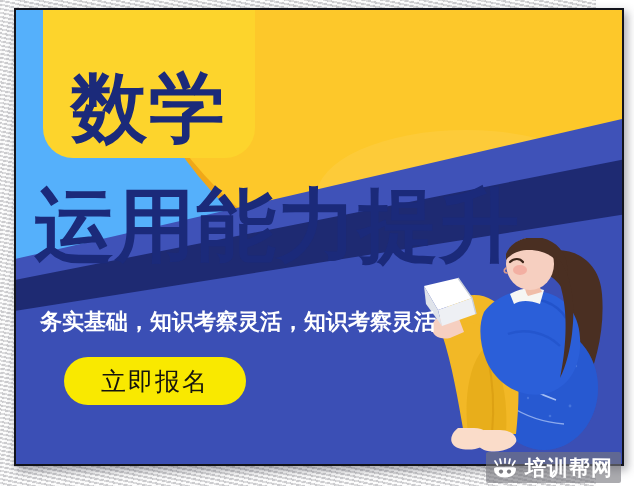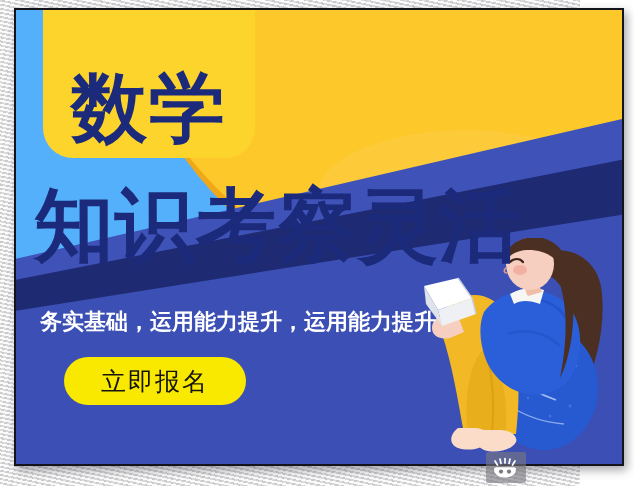--- a/index.html
+++ b/index.html
@@ -13,20 +13,21 @@
 
   
   #page {
     position: relative;
     width: 580px;
     height: 486px;
     background-color: #e9e9ea;
     background-image:
       repeating-linear-gradient(12deg, rgba(255,255,255,.85) 0 2px, rgba(190,190,193,.45) 2px 4px),
       repeating-linear-gradient(-78deg, rgba(255,255,255,.55) 0 3px, rgba(175,175,180,.30) 3px 6px);
+    padding-left: 16px;
   }
 
   
   #poster {
     position: absolute;
     left: 14px;
     top: 8px;
     width: 610px;
     height: 458px;
     overflow: hidden;
@@ -308,23 +309,23 @@
         <path d="M34 40 L48 60 L52 76" stroke="#c9cfd9" stroke-width="1.4" fill="none"></path>
 
         <path d="M34 190 C26 196 24 206 34 210 C46 214 62 210 66 202 C68 196 60 190 50 190 Z" fill="#fadcc9"></path>
         <path d="M60 192 C52 198 50 208 60 212 C72 216 88 212 92 204 C94 198 86 192 76 192 Z" fill="#fadcc9"></path>
       </svg>
 
       <div id="subject-chip">
         <span id="subject-text">数学</span>
       </div>
 
-      <div id="headline">知识考察灵活</div>
-
-      <div id="subtitle">务实基础，运用能力提升，运用能力提升</div>
+      <div id="headline">运用能力提升</div>
+
+      <div id="subtitle">务实基础，知识考察灵活，知识考察灵活</div>
 
       <div id="cta-button">
         <span id="cta-label">立即报名</span>
       </div>
 
     </div>
   </div>
 
   <div id="watermark">
     <svg width="26" height="22" viewBox="0 0 26 22">
@@ -332,15 +333,16 @@
         <path d="M3 4 L5.5 8"></path>
         <path d="M8 2 L9 6.5"></path>
         <path d="M13 1.5 L13 6"></path>
         <path d="M18 2 L17 6.5"></path>
         <path d="M23 4 L20.5 8"></path>
       </g>
       <path d="M2 12 C2 17.5 7 20.5 13 20.5 C19 20.5 24 17.5 24 12 C24 11 23 10.2 21.5 10.2 L4.5 10.2 C3 10.2 2 11 2 12 Z" fill="#ffffff"></path>
       <circle cx="9" cy="14.6" r="2.1" fill="#7a7a80"></circle>
       <circle cx="17" cy="14.6" r="2.1" fill="#7a7a80"></circle>
     </svg>
+    <span id="watermark-text">培训帮网</span>
   </div>
 
 </div>
 
 </body></html>

